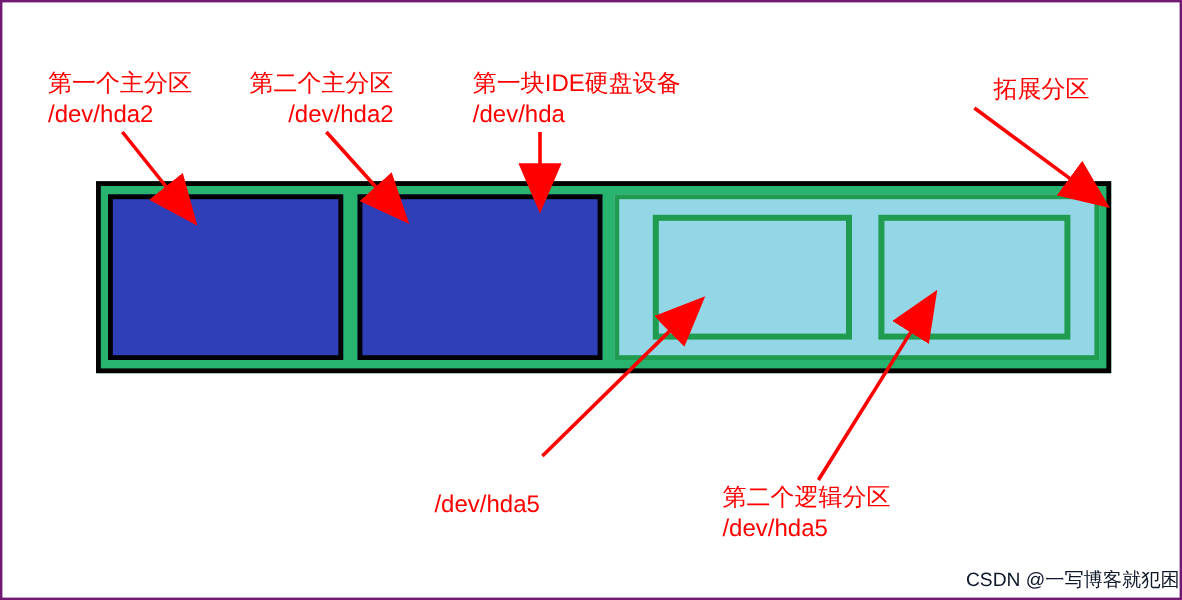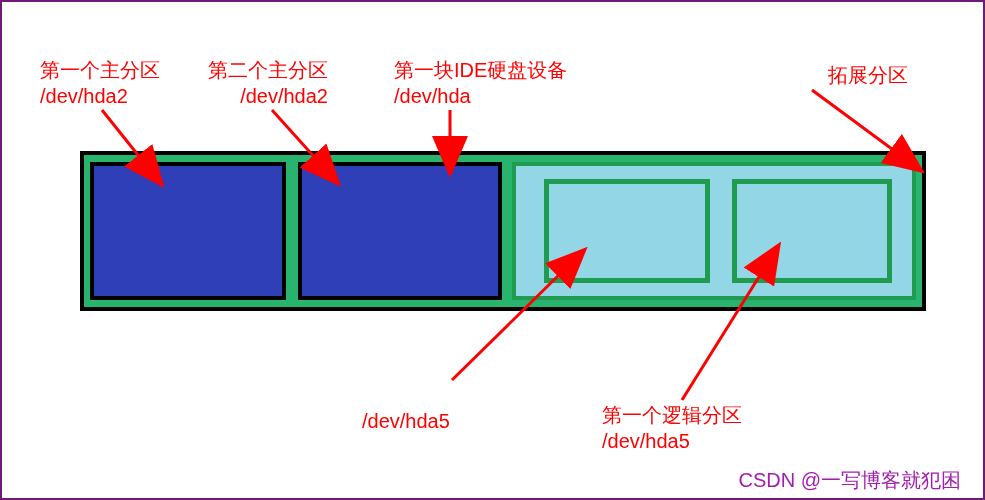--- a/index.html
+++ b/index.html
@@ -60,24 +60,24 @@
   }
   .lbl-p1 { left: 38px; top: 55px; }
   .lbl-p2 { left: 206px; top: 55px; text-align: right; }
   .lbl-disk { left: 392px; top: 55px; }
   .lbl-ext { left: 800px; top: 60px; margin-left: 26px; }
   .lbl-l1 { left: 360px; top: 380px; }
   .lbl-l2 { left: 600px; top: 400px; }
 
   .watermark {
     position: absolute;
-    right: 22px;
+    right: 0;
     bottom: 4px;
-    font-size: 20px;
-    color: #a21caf;
+    font-size: 16px;
+    color: #0f172a;
     font-family: sans-serif;
   }
   svg.arrow {
     position: absolute;
     overflow: visible;
     pointer-events: none;
   }
 </style>
 </head>
 <body>
@@ -106,21 +106,21 @@
     <div class="extended"></div>
     <div class="logical l1"></div>
     <div class="logical l2"></div>
   </div>
 
   <div class="label lbl-l1">
     <br>
     <span>/dev/hda5</span>
   </div>
   <div class="label lbl-l2">
-    <span>第一个逻辑分区</span><br>
+    <span>第二个逻辑分区</span><br>
     <span>/dev/hda5</span>
   </div>
 
   <svg class="arrow" style="left:0;top:0;" width="985" height="500">
     <defs>
       <marker id="ah" markerWidth="14" markerHeight="12" refX="2" refY="6" orient="auto">
         <polygon points="0,0 14,6 0,12" fill="#ff0000"></polygon>
       </marker>
     </defs>
 

